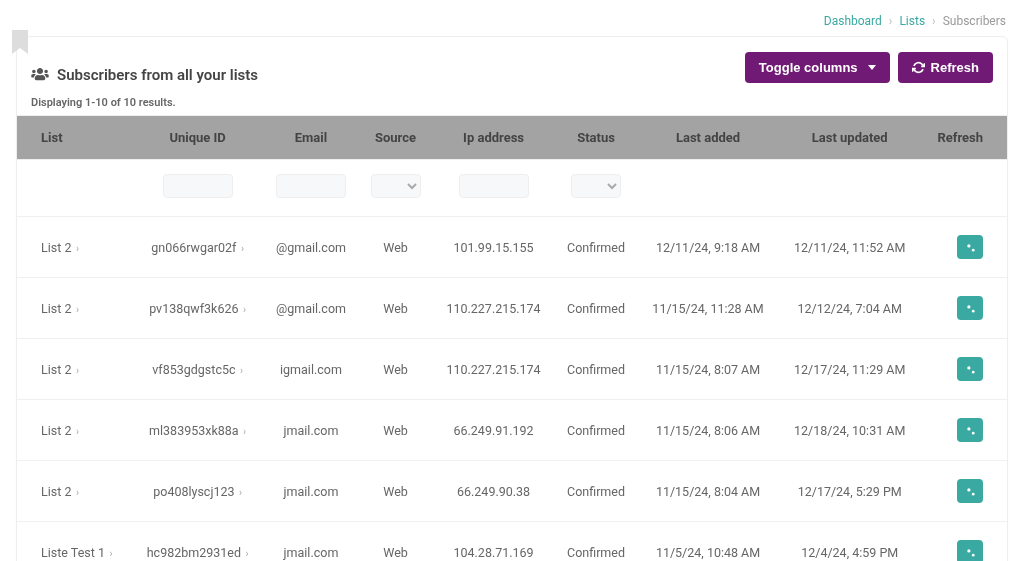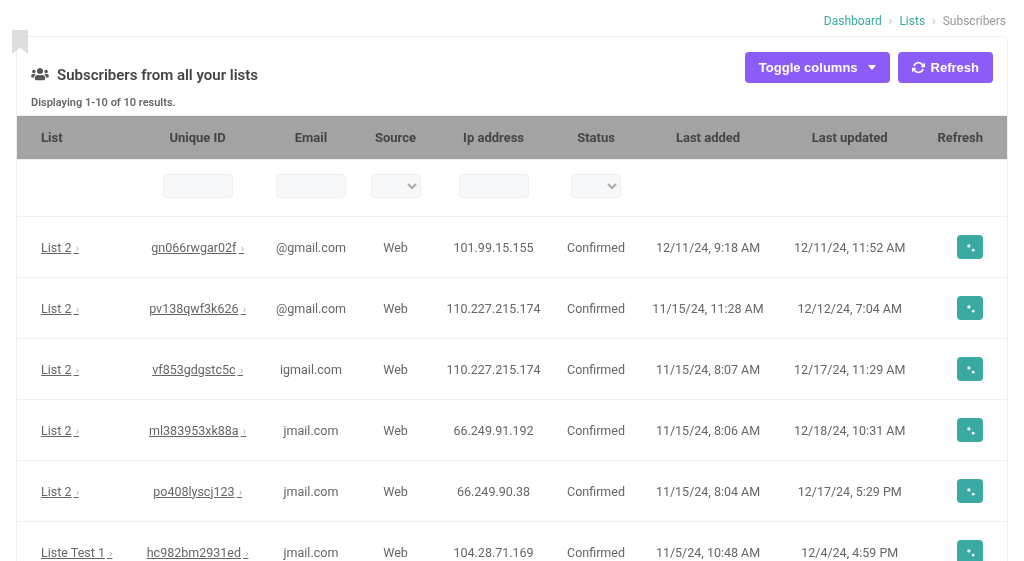--- a/index.html
+++ b/index.html
@@ -56,21 +56,21 @@
   .title {
     font-size: 15px;
     font-weight: 600;
     color: #444;
   }
   .actions {
     display: flex;
     gap: 8px;
   }
   .btn {
-    background: #8b5cf6;
+    background: #701a75;
     color: #fff;
     border: none;
     border-radius: 4px;
     padding: 8px 14px;
     font-size: 13px;
     font-weight: 600;
     cursor: pointer;
     display: inline-flex;
     align-items: center;
     gap: 6px;
@@ -128,21 +128,21 @@
   }
   tbody tr.data-row td {
     padding: 18px 8px;
     text-align: center;
     color: #666;
     font-size: 12.5px;
     border-top: 1px solid #f0f0f0;
   }
   tbody tr.data-row td:first-child { text-align: left; padding-left: 24px; }
   tbody tr.data-row td:last-child { text-align: right; padding-right: 24px; }
-  .link-text { color: #666; text-decoration: underline; }
+  .link-text { color: #666; }
   .chev { color: #aaa; font-size: 10px; margin-left: 2px; }
   .options-btn {
     display: inline-flex;
     width: 26px;
     height: 24px;
     background: #3aa9a2;
     border-radius: 4px;
     align-items: center;
     justify-content: center;
     color: #fff;

